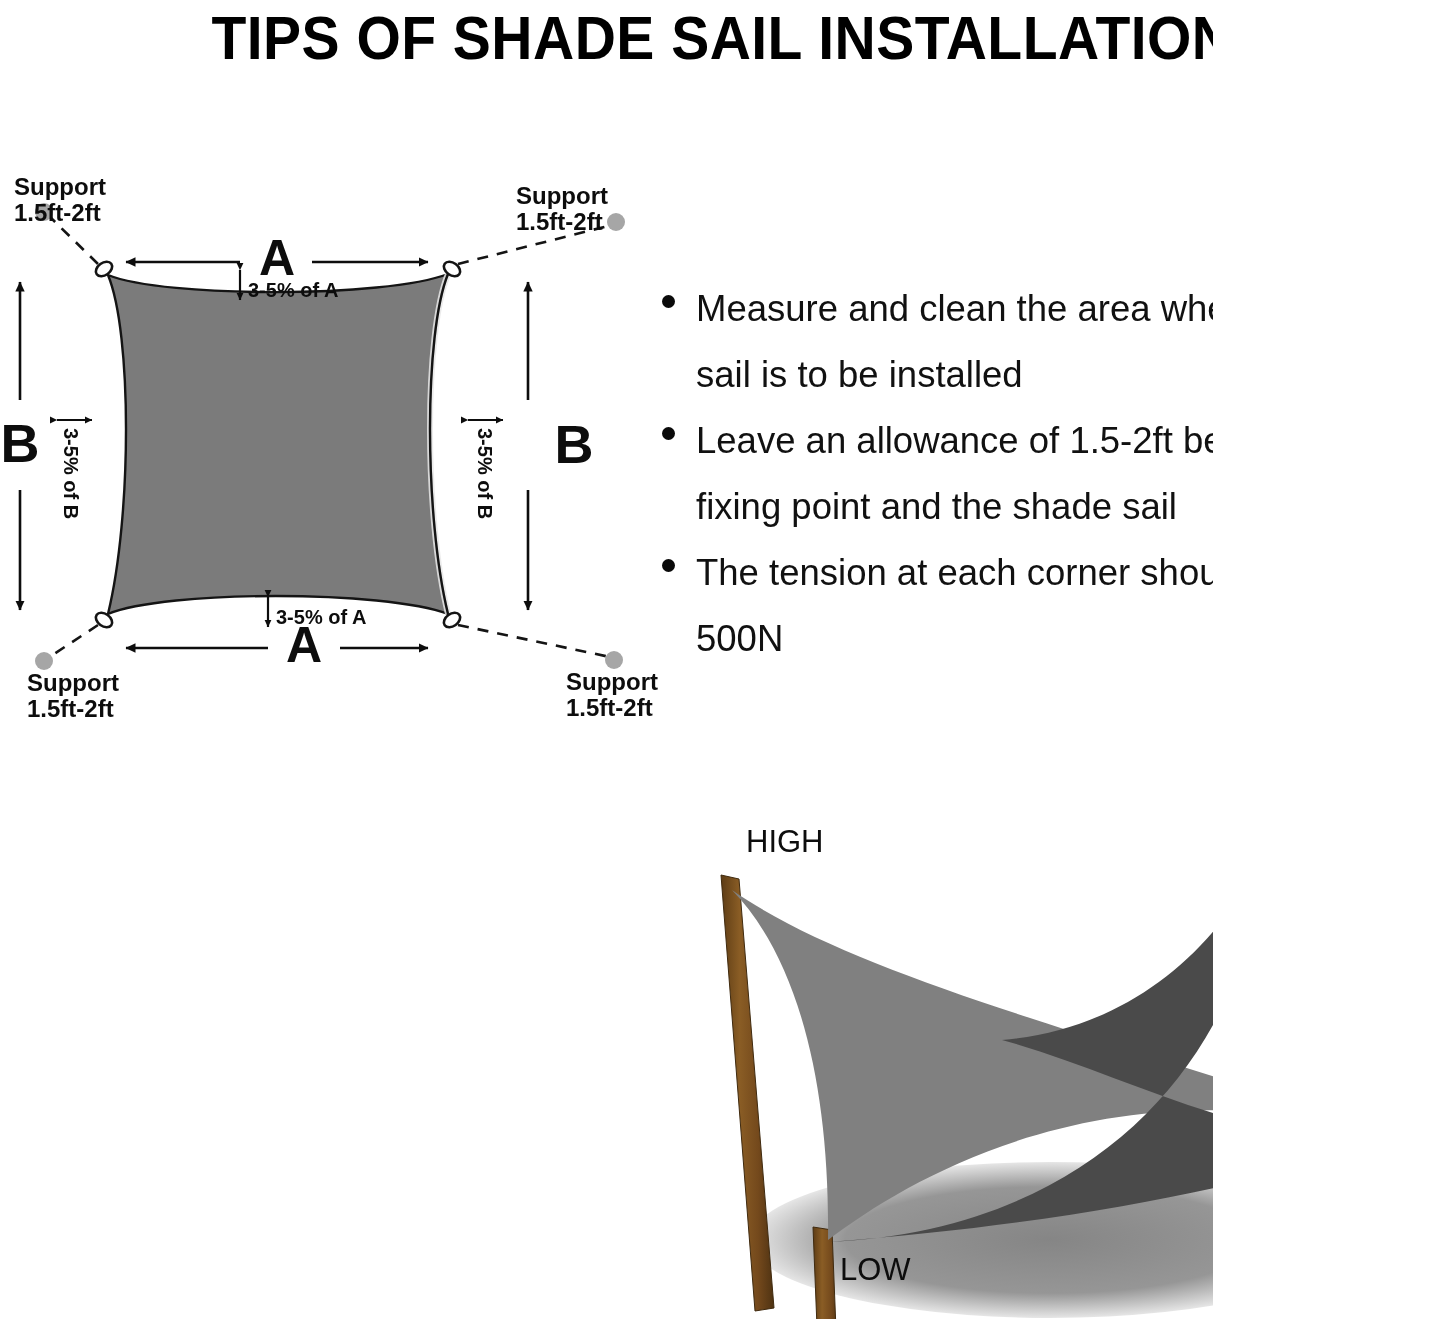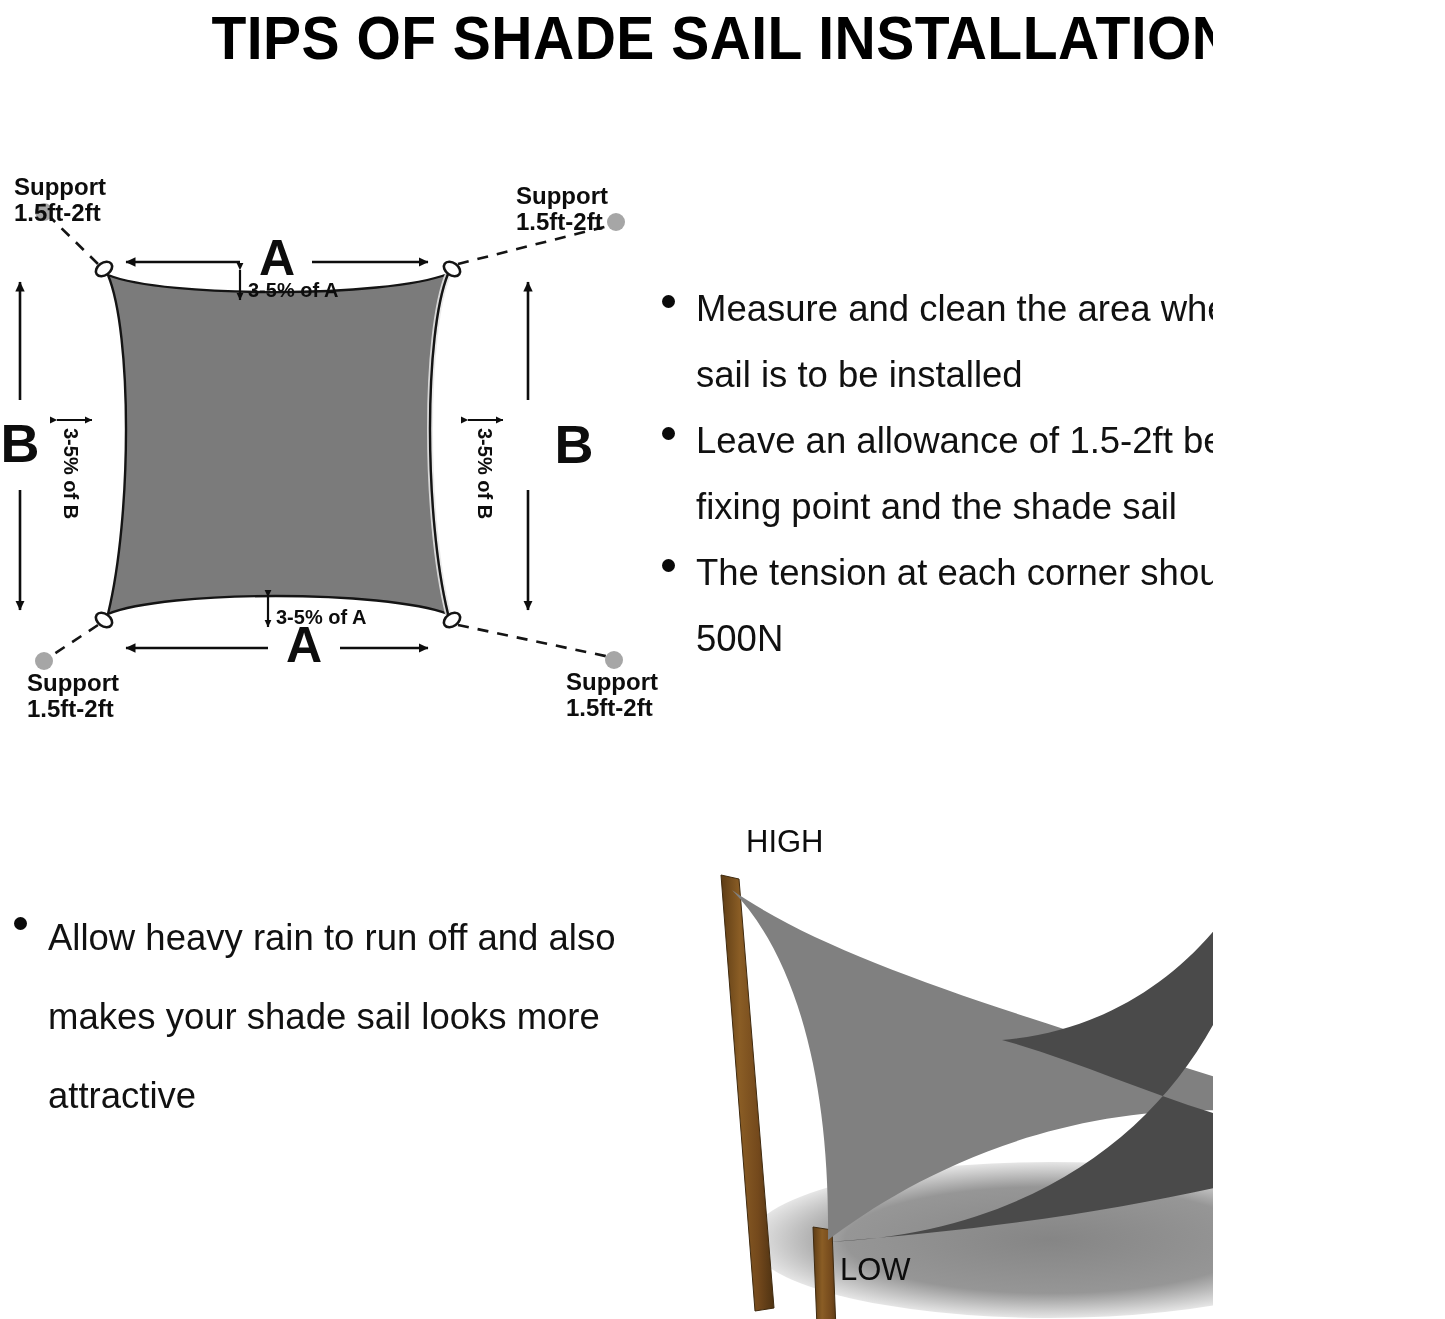--- a/index.html
+++ b/index.html
@@ -212,24 +212,20 @@
       <span class="dot"></span>
       <span class="bullet-text">Leave an allowance of 1.5-2ft between the fixing point and the shade sail</span>
     </li>
     <li class="bullet-item">
       <span class="dot"></span>
       <span class="bullet-text">The tension at each corner should be 300-500N</span>
     </li>
   </ul>
 
   <ul class="bullet-list" id="bottom-left-list">
-    <li class="bullet-item">
-      <span class="dot"></span>
-      <span class="bullet-text">Allow heavy rain to run off and also makes your shade sail looks more attractive</span>
-    </li>
   </ul>
 
   <svg class="diagram" id="hyperbolic-diagram" width="795" height="529" viewBox="0 0 795 529" style="left:650px; top:790px;">
     <defs>
       <radialGradient id="shadowGrad" cx="50%" cy="50%" r="55%">
         <stop offset="0%" stop-color="#7f7f7f" stop-opacity="0.95"></stop>
         <stop offset="62%" stop-color="#7f7f7f" stop-opacity="0.82"></stop>
         <stop offset="100%" stop-color="#7f7f7f" stop-opacity="0"></stop>
       </radialGradient>
       <linearGradient id="postGrad" x1="0" y1="0" x2="1" y2="0">

